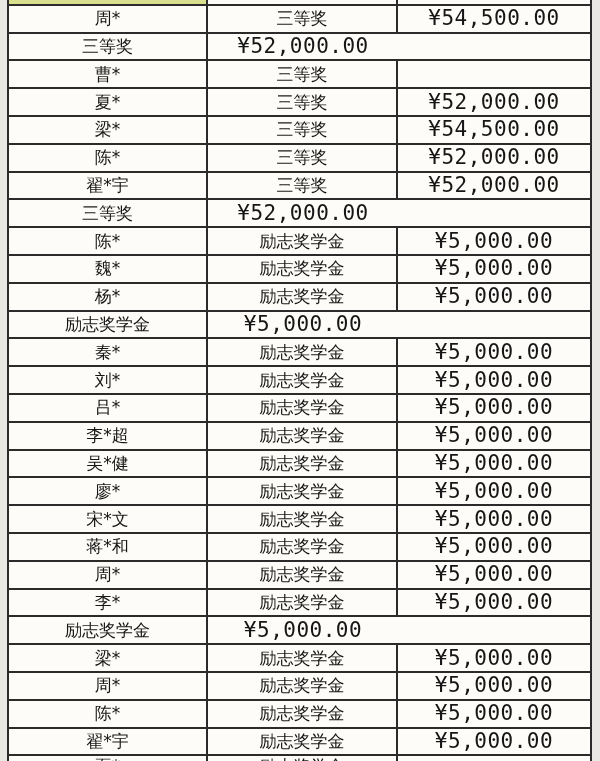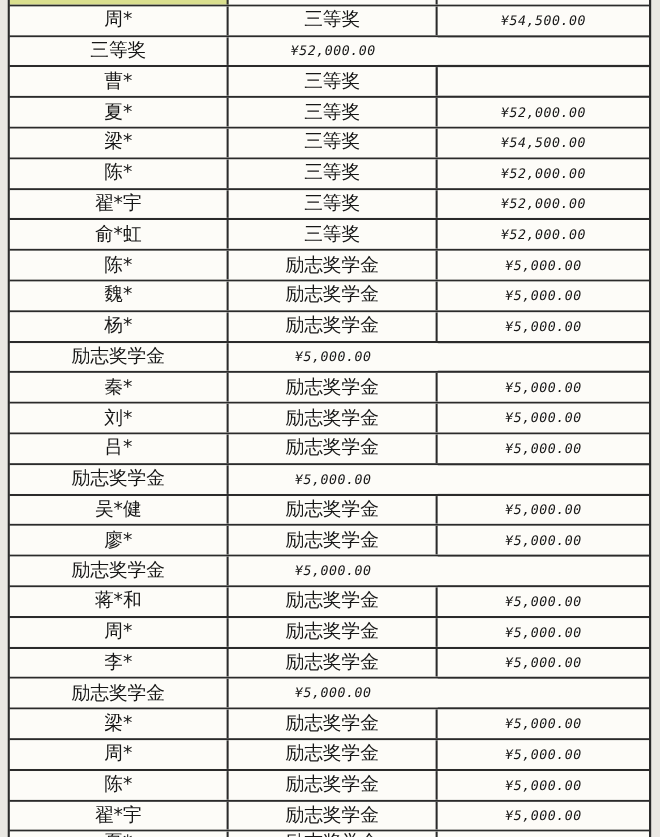--- a/index.html
+++ b/index.html
@@ -36,23 +36,22 @@
     justify-content: center;
     overflow: hidden;
     white-space: nowrap;
     background: #fdfcf8;
     font-size: 17px;
     line-height: 1;
   }
   .cell.c-name, .cell.c-award { border-right: 2px solid #2b2b2b; }
   .cell.c-amount {
     font-family: "DejaVu Sans Mono", monospace;
-    font-size: 12px;
+    font-size: 21px;
     letter-spacing: 0.5px;
-    font-style: italic;
   }
   .row.partial-top .cell { background: #fdfcf8; }
   .row.partial-top .cell.c-name { background: #dadf8e; }
   .row.partial-bottom .cell {
     align-items: flex-start;
     padding-top: 2px;
   }
 </style>
 </head>
 <body>
@@ -101,21 +100,20 @@
     <div class="cell c-amount">¥52,000.00</div>
   </div>
 
   <div class="row">
     <div class="cell c-name">翟*宇</div>
     <div class="cell c-award">三等奖</div>
     <div class="cell c-amount">¥52,000.00</div>
   </div>
 
   <div class="row">
-    <div class="cell c-name">俞*虹</div>
     <div class="cell c-award">三等奖</div>
     <div class="cell c-amount">¥52,000.00</div>
   </div>
 
   <div class="row">
     <div class="cell c-name">陈*</div>
     <div class="cell c-award">励志奖学金</div>
     <div class="cell c-amount">¥5,000.00</div>
   </div>
 
@@ -148,37 +146,39 @@
     <div class="cell c-amount">¥5,000.00</div>
   </div>
 
   <div class="row">
     <div class="cell c-name">吕*</div>
     <div class="cell c-award">励志奖学金</div>
     <div class="cell c-amount">¥5,000.00</div>
   </div>
 
   <div class="row">
+    <div class="cell c-name">李*超</div>
     <div class="cell c-award">励志奖学金</div>
     <div class="cell c-amount">¥5,000.00</div>
   </div>
 
   <div class="row">
     <div class="cell c-name">吴*健</div>
     <div class="cell c-award">励志奖学金</div>
     <div class="cell c-amount">¥5,000.00</div>
   </div>
 
   <div class="row">
     <div class="cell c-name">廖*</div>
     <div class="cell c-award">励志奖学金</div>
     <div class="cell c-amount">¥5,000.00</div>
   </div>
 
   <div class="row">
+    <div class="cell c-name">宋*文</div>
     <div class="cell c-award">励志奖学金</div>
     <div class="cell c-amount">¥5,000.00</div>
   </div>
 
   <div class="row">
     <div class="cell c-name">蒋*和</div>
     <div class="cell c-award">励志奖学金</div>
     <div class="cell c-amount">¥5,000.00</div>
   </div>
 

